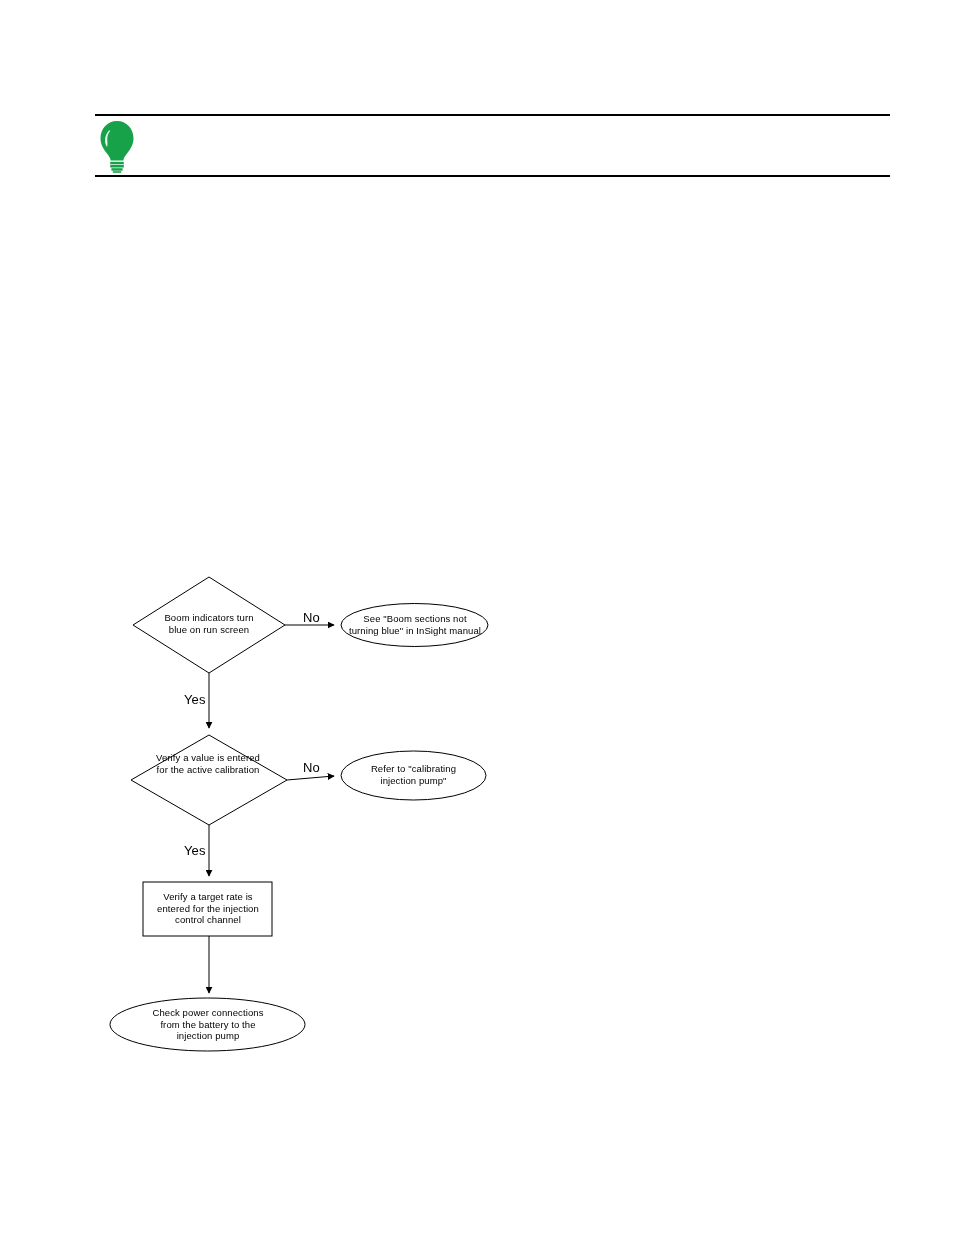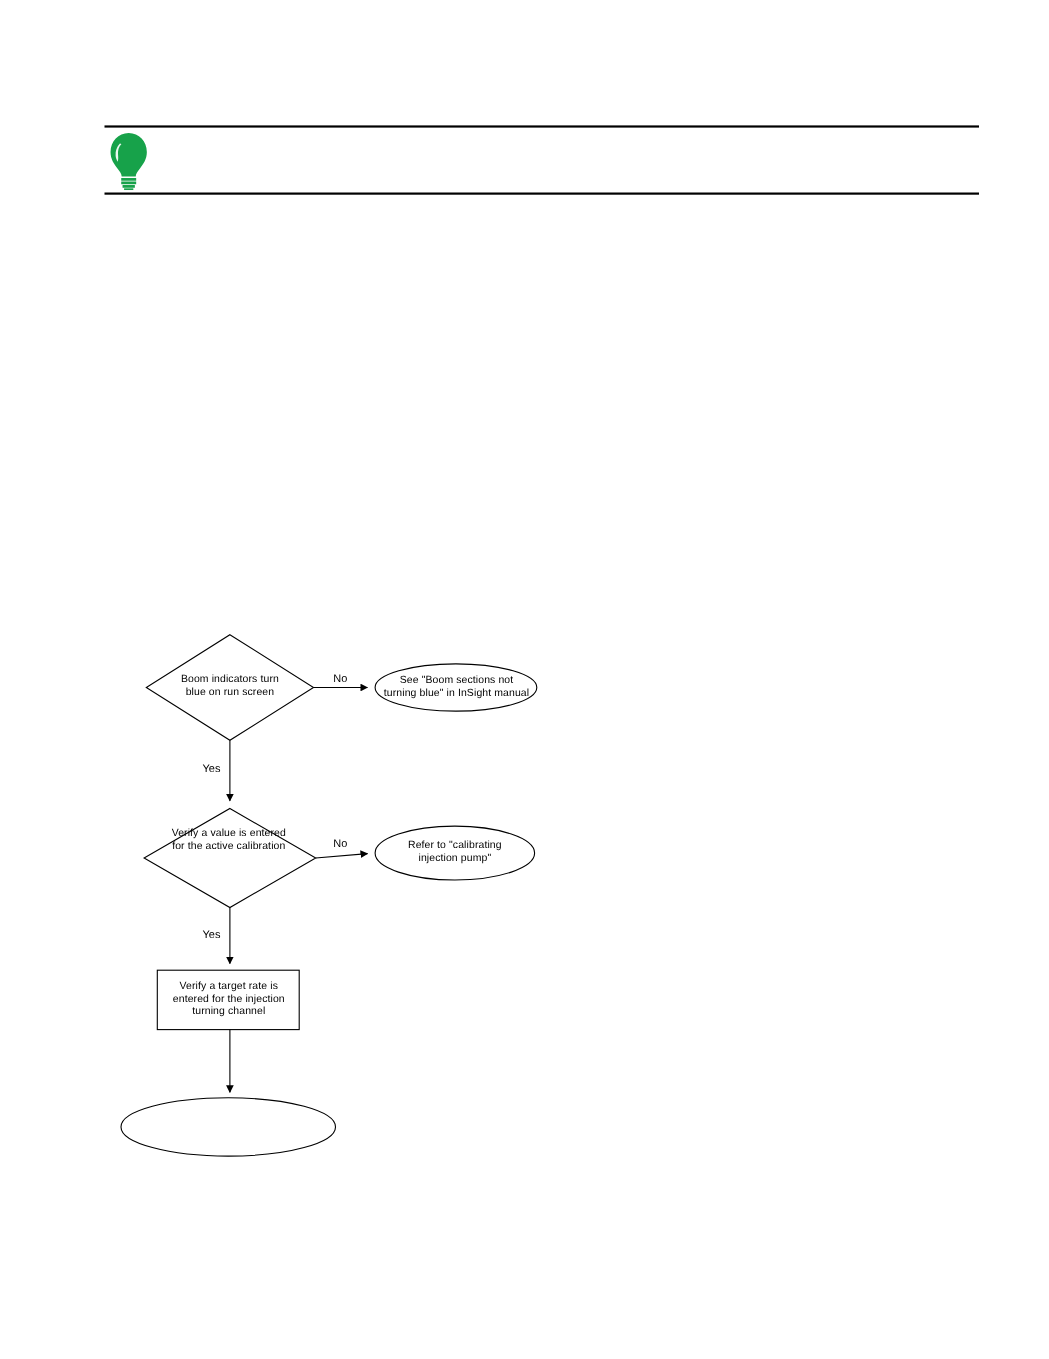--- a/index.html
+++ b/index.html
@@ -68,21 +68,21 @@
     text-align: center;
     font-size: 9.5px;
     line-height: 11.5px;
     color: #000000;
     letter-spacing: 0.1px;
     pointer-events: none;
     white-space: pre-line;
   }
   .edge-label {
     position: absolute;
-    font-size: 10px;
+    font-size: 13px;
     line-height: 11px;
     color: #000000;
     letter-spacing: 0.1px;
     pointer-events: none;
   }
 
   
   #label-decision-boom   { left: 136px; top: 612px; width: 146px; }
   #label-outcome-boom    { left: 346px; top: 613px; width: 138px; }
   #label-decision-value  { left: 132px; top: 752px; width: 152px; }
@@ -160,22 +160,25 @@
 turning blue" in InSight manual</div>
 
     <div class="node-label" id="label-decision-value">Verify a value is entered
 for the active calibration</div>
 
     <div class="node-label" id="label-outcome-calib">Refer to "calibrating
 injection pump"</div>
 
     <div class="node-label" id="label-process-rate">Verify a target rate is
 entered for the injection
-turning channel</div>
+control channel</div>
 
+    <div class="node-label" id="label-terminal-power">Check power connections
+from the battery to the
+injection pump</div>
 
     <div class="edge-label" id="label-edge-no-1">No</div>
 
     <div class="edge-label" id="label-edge-yes-1">Yes</div>
 
     <div class="edge-label" id="label-edge-no-2">No</div>
 
     <div class="edge-label" id="label-edge-yes-2">Yes</div>
 
   </div>

